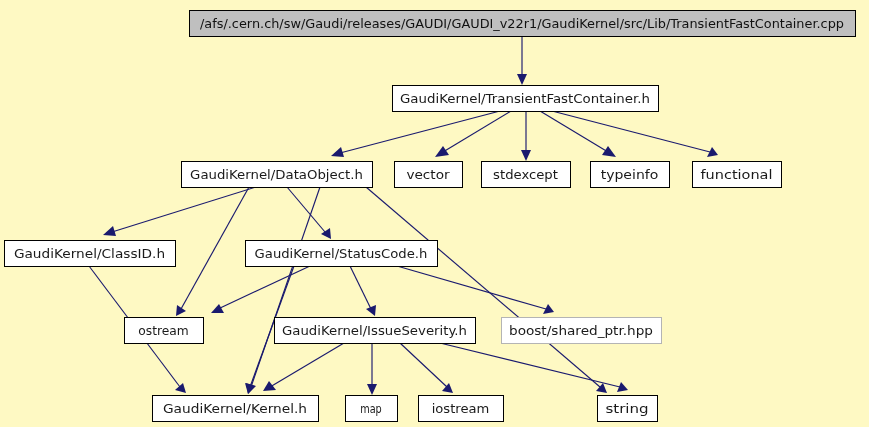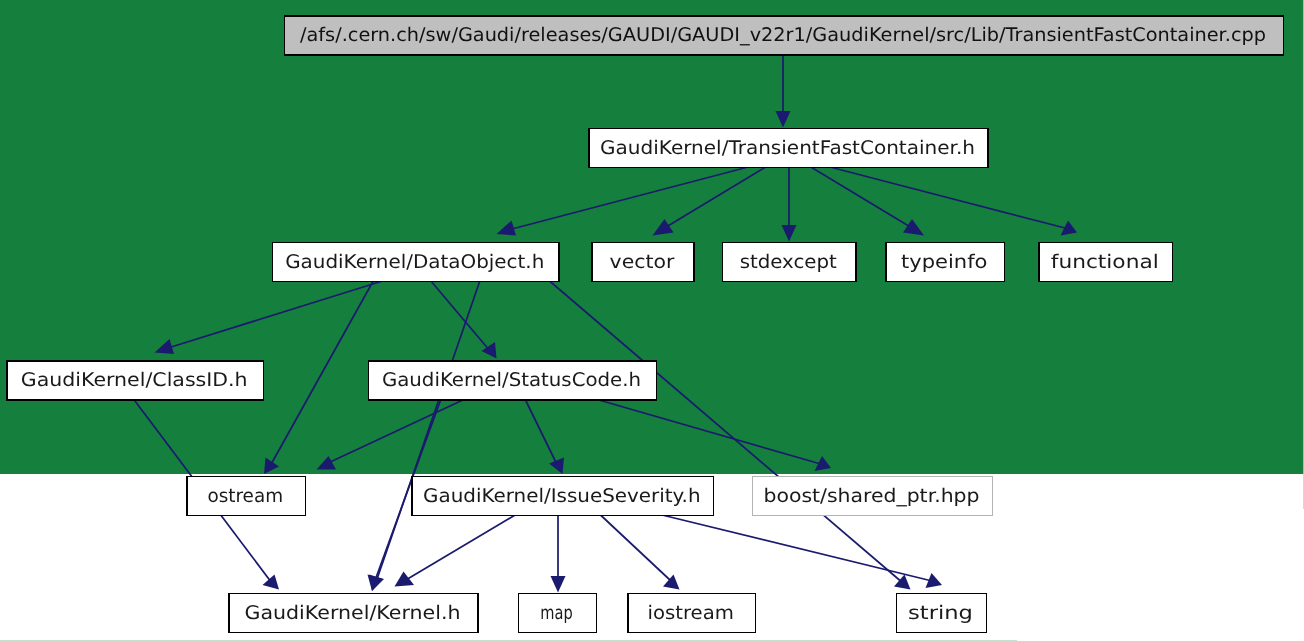--- a/index.html
+++ b/index.html
@@ -9,22 +9,22 @@
   }
   body {
     width: 869px;
     height: 427px;
     font-family: "DejaVu Sans", "Liberation Sans", sans-serif;
     overflow: hidden;
   }
   #graph-root {
     position: relative;
     width: 869px;
-    height: 316px;
-    background: #15803d;
+    height: 427px;
+    background: #fef9c3;
   }
   svg#graph-svg {
     position: absolute;
     left: 0;
     top: 0;
     width: 869px;
     height: 427px;
     display: block;
   }
   .node-rect {

